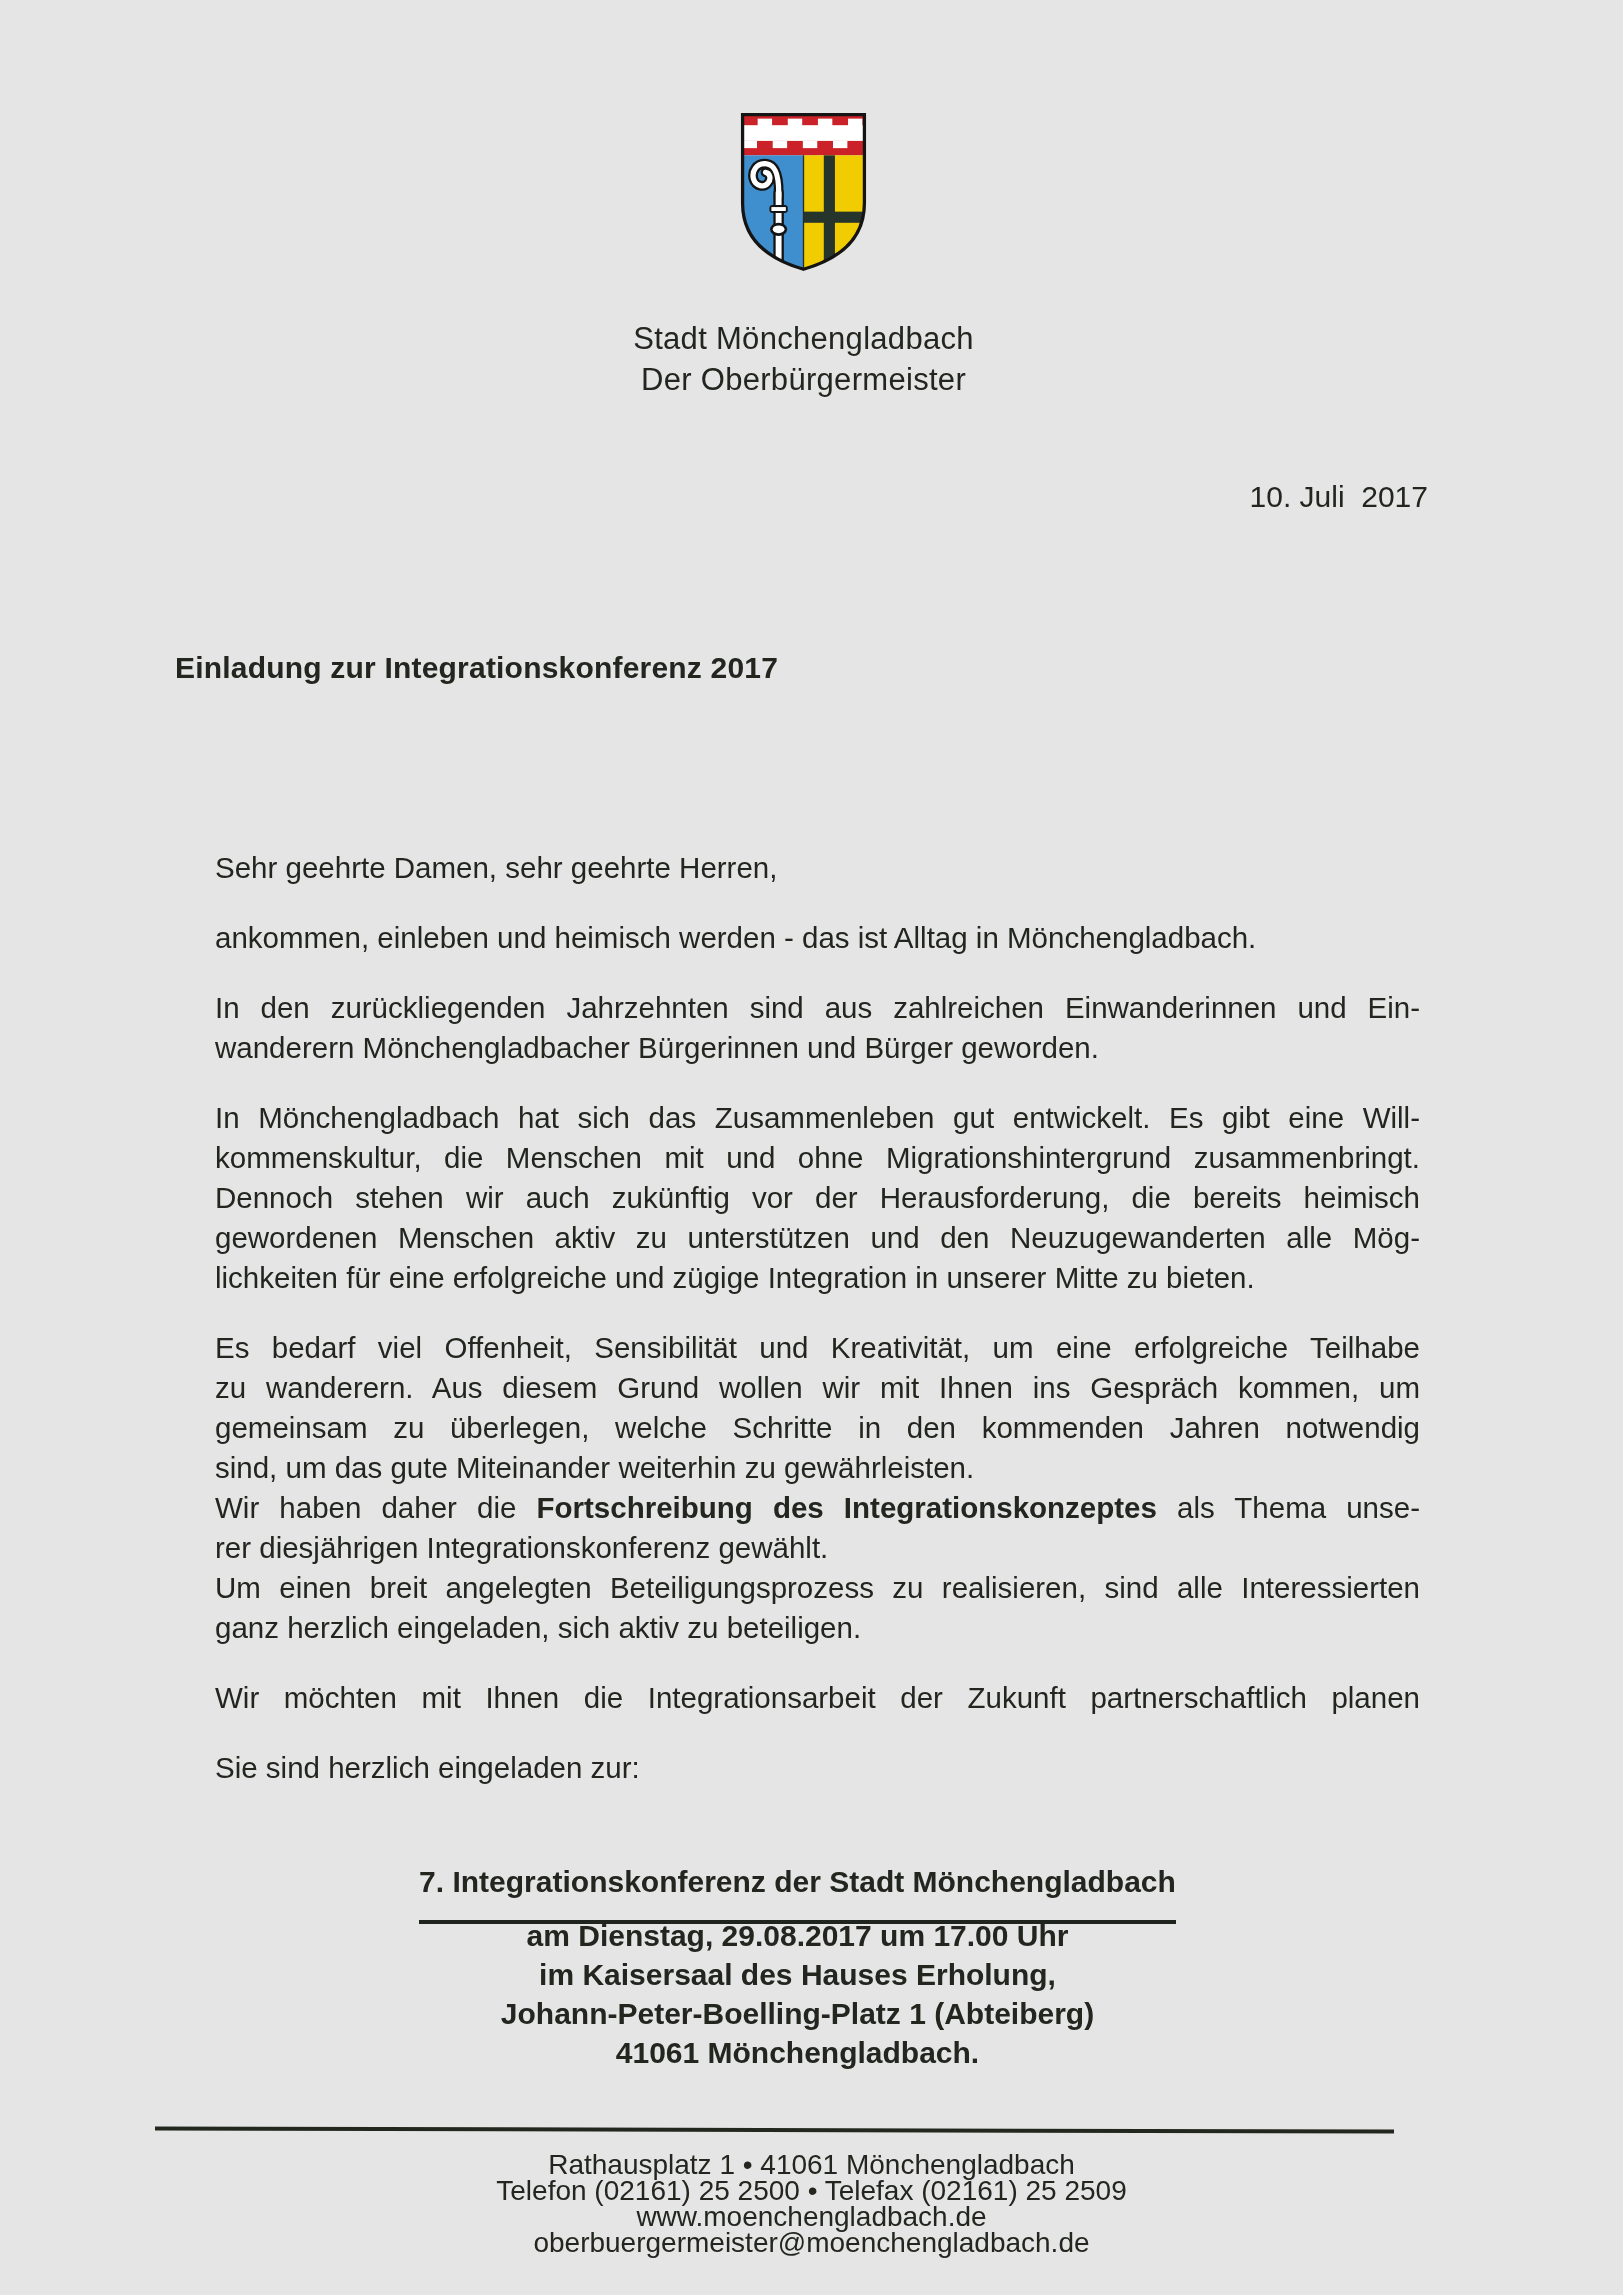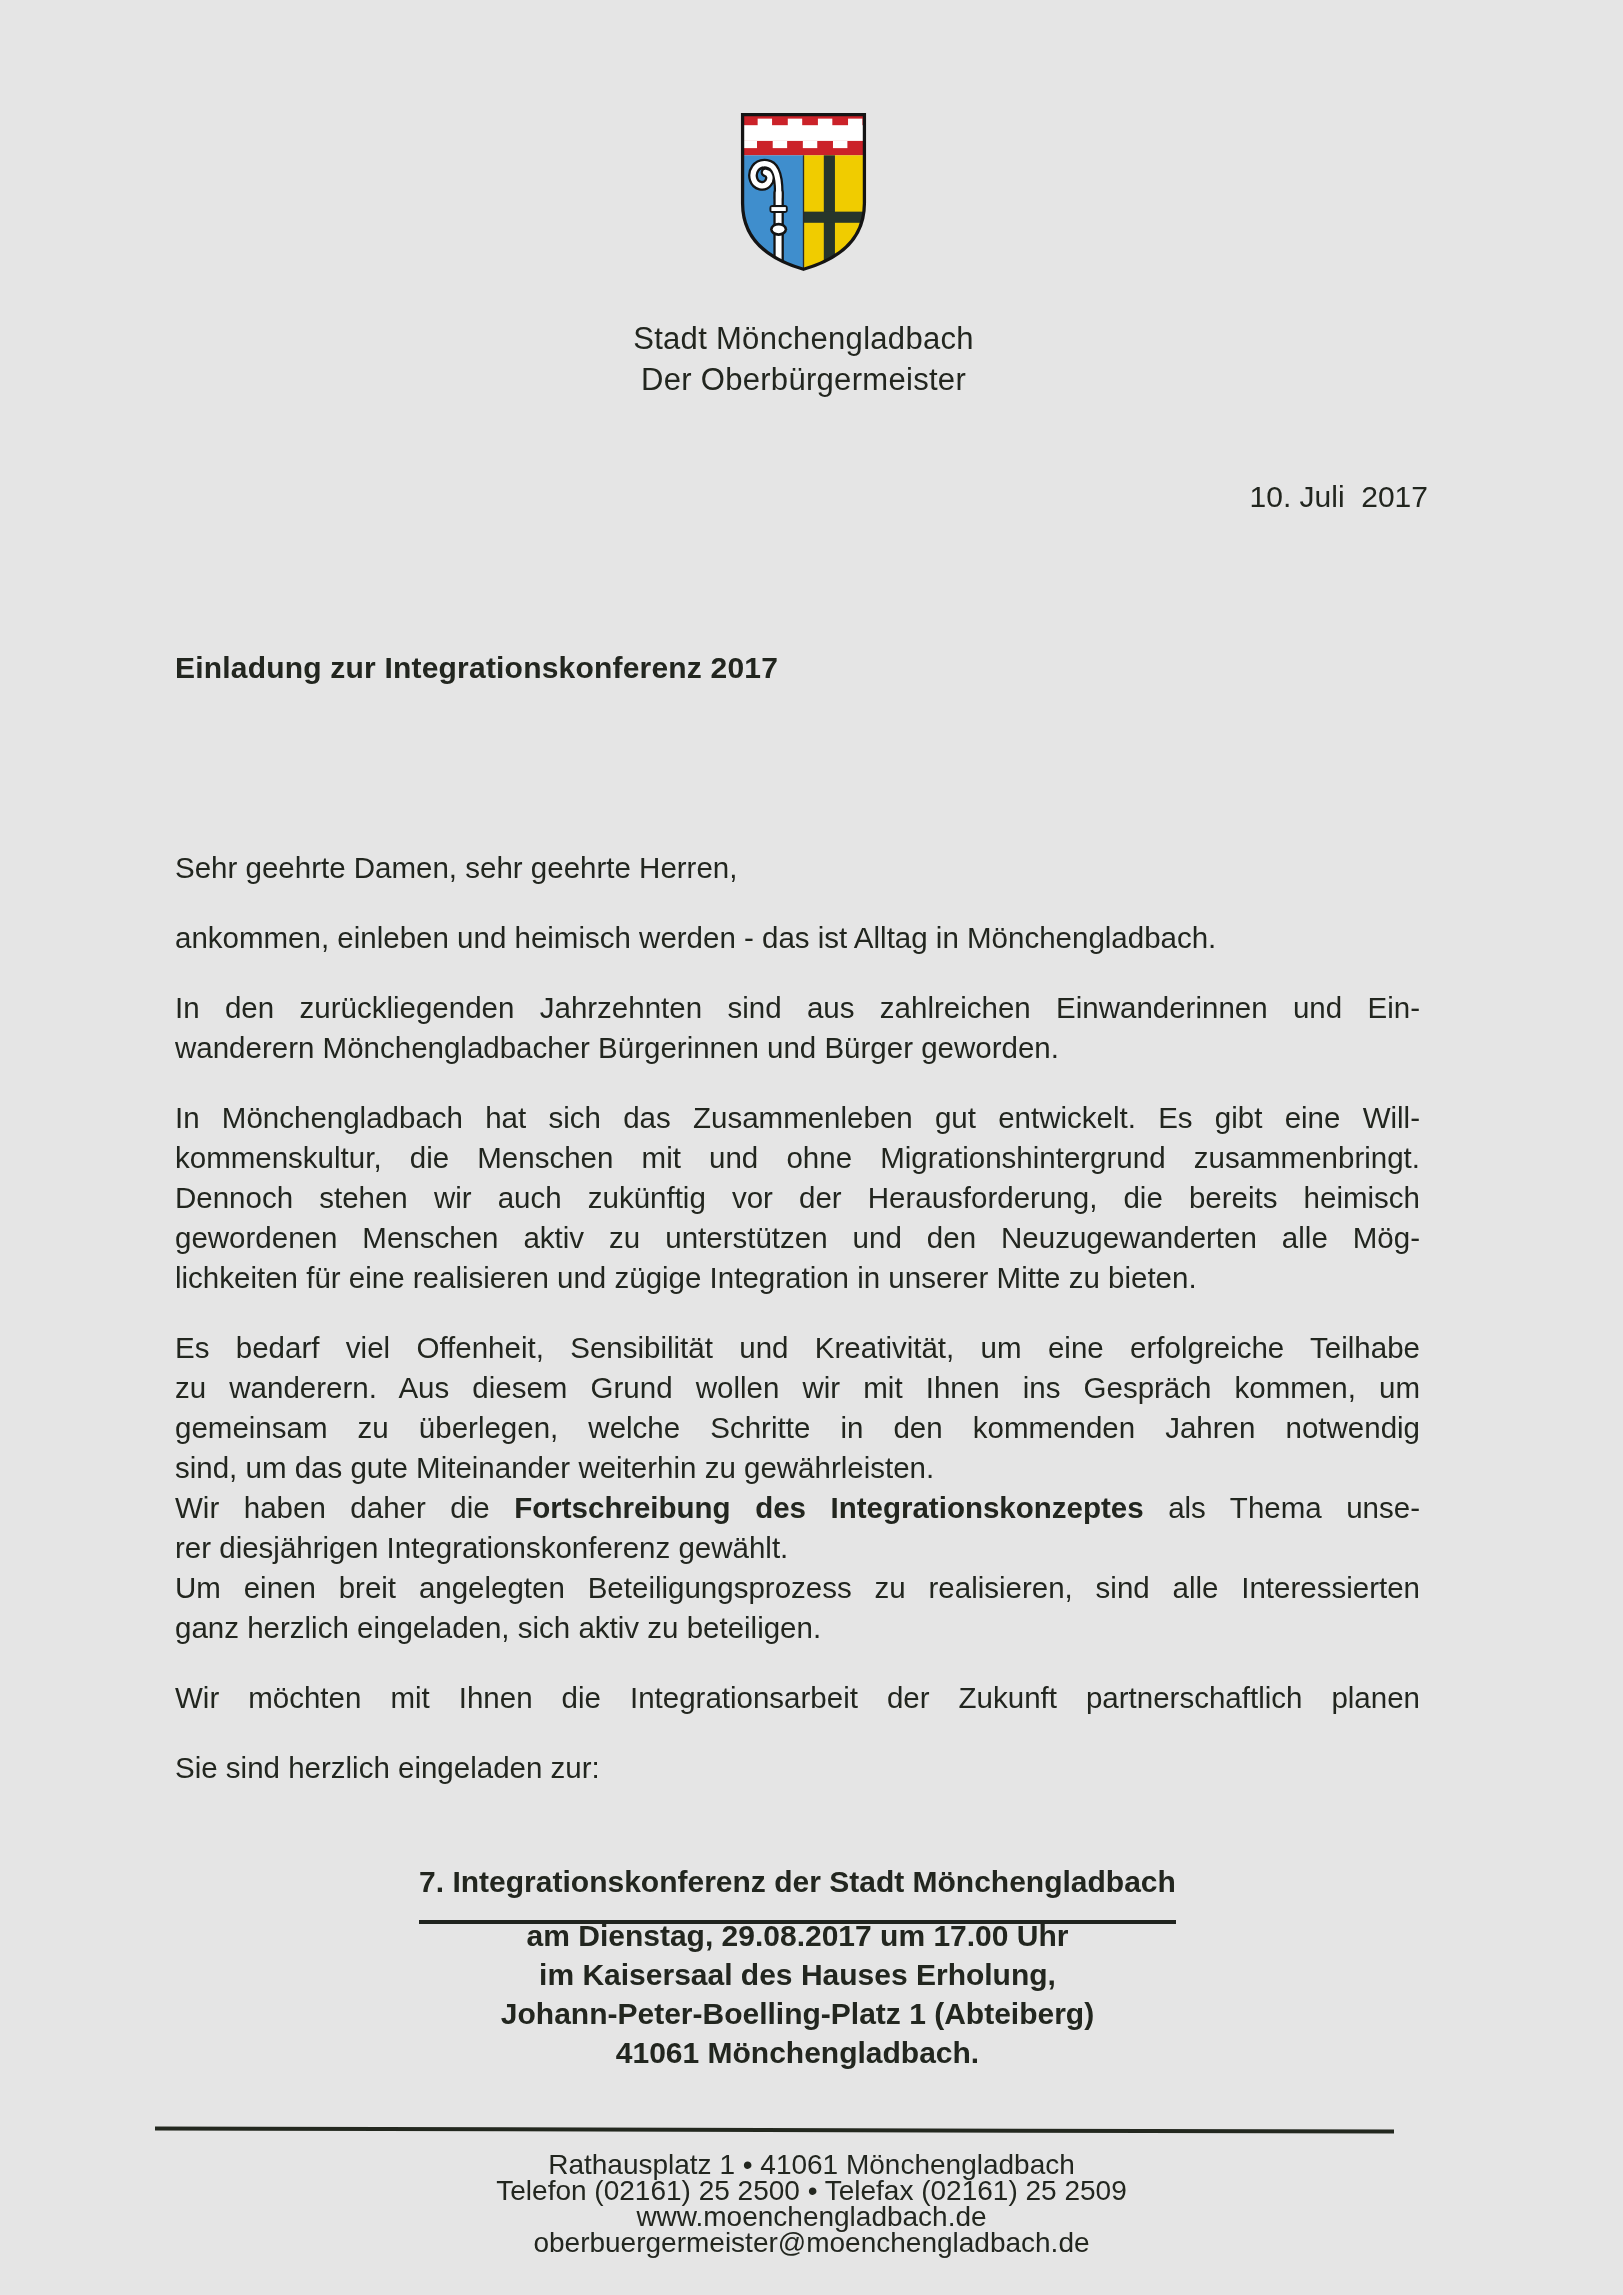--- a/index.html
+++ b/index.html
@@ -22,21 +22,21 @@
     font-size: 30px; white-space: pre;
   }
   .subject {
     position: absolute; left: 175px; top: 651px;
     font-size: 30px; font-weight: bold; letter-spacing: 0.2px;
   }
   .bodytext {
     position: absolute; left: 175px; top: 848px; width: 1245px;
     font-size: 29.5px; line-height: 40px;
   }
-  .para { margin-bottom: 30px; }
+  .para { margin-bottom: 30px; margin-left: 40px; }
   .line { display: block; }
   .line.just { text-align: justify; text-align-last: justify; }
   .event {
     position: absolute; left: 175px; top: 1862px; width: 1245px;
     text-align: center; font-weight: bold; font-size: 30px; line-height: 39px;
   }
   .event .underlined {
     display: inline-block;
     border-bottom: 4.6px solid #20241f;
     padding-bottom: 19px;
@@ -119,21 +119,21 @@
       </div>
     <div class="para">
         <div class="line just"><span>In den zurückliegenden Jahrzehnten sind aus zahlreichen Einwanderinnen und Ein-</span></div>
         <div class="line"><span>wanderern Mönchengladbacher Bürgerinnen und Bürger geworden.</span></div>
       </div>
     <div class="para">
         <div class="line just"><span>In Mönchengladbach hat sich das Zusammenleben gut entwickelt. Es gibt eine Will-</span></div>
         <div class="line just"><span>kommenskultur, die Menschen mit und ohne Migrationshintergrund zusammenbringt.</span></div>
         <div class="line just"><span>Dennoch stehen wir auch zukünftig vor der Herausforderung, die bereits heimisch</span></div>
         <div class="line just"><span>gewordenen Menschen aktiv zu unterstützen und den Neuzugewanderten alle Mög-</span></div>
-        <div class="line"><span>lichkeiten für eine realisieren und zügige Integration in unserer Mitte zu bieten.</span></div>
+        <div class="line"><span>lichkeiten für eine erfolgreiche und zügige Integration in unserer Mitte zu bieten.</span></div>
       </div>
     <div class="para">
         <div class="line just"><span>Es bedarf viel Offenheit, Sensibilität und Kreativität, um eine erfolgreiche Teilhabe</span></div>
         <div class="line just"><span>zu wanderern. Aus diesem Grund wollen wir mit Ihnen ins Gespräch kommen, um</span></div>
         <div class="line just"><span>gemeinsam zu überlegen, welche Schritte in den kommenden Jahren notwendig</span></div>
         <div class="line"><span>sind, um das gute Miteinander weiterhin zu gewährleisten.</span></div>
         <div class="line just"><span>Wir haben daher die </span><b>Fortschreibung des Integrationskonzeptes</b><span> als Thema unse-</span></div>
         <div class="line"><span>rer diesjährigen Integrationskonferenz gewählt.</span></div>
         <div class="line just"><span>Um einen breit angelegten Beteiligungsprozess zu realisieren, sind alle Interessierten</span></div>
         <div class="line"><span>ganz herzlich eingeladen, sich aktiv zu beteiligen.</span></div>

